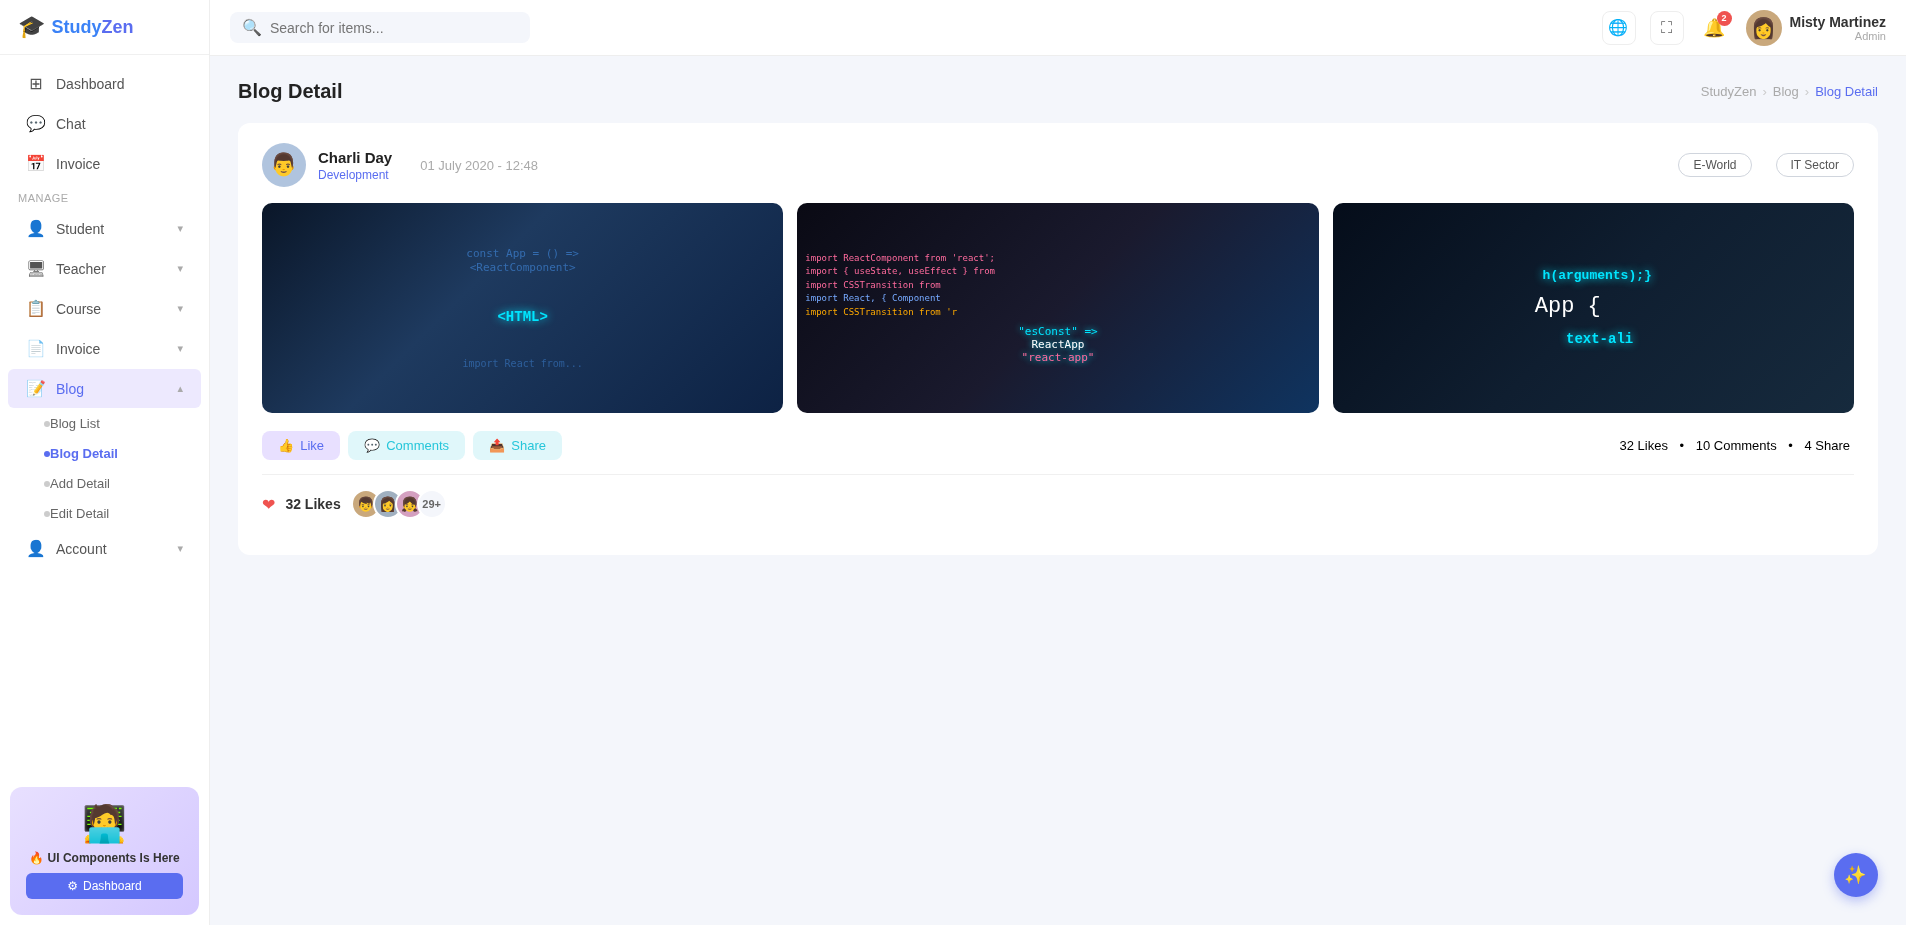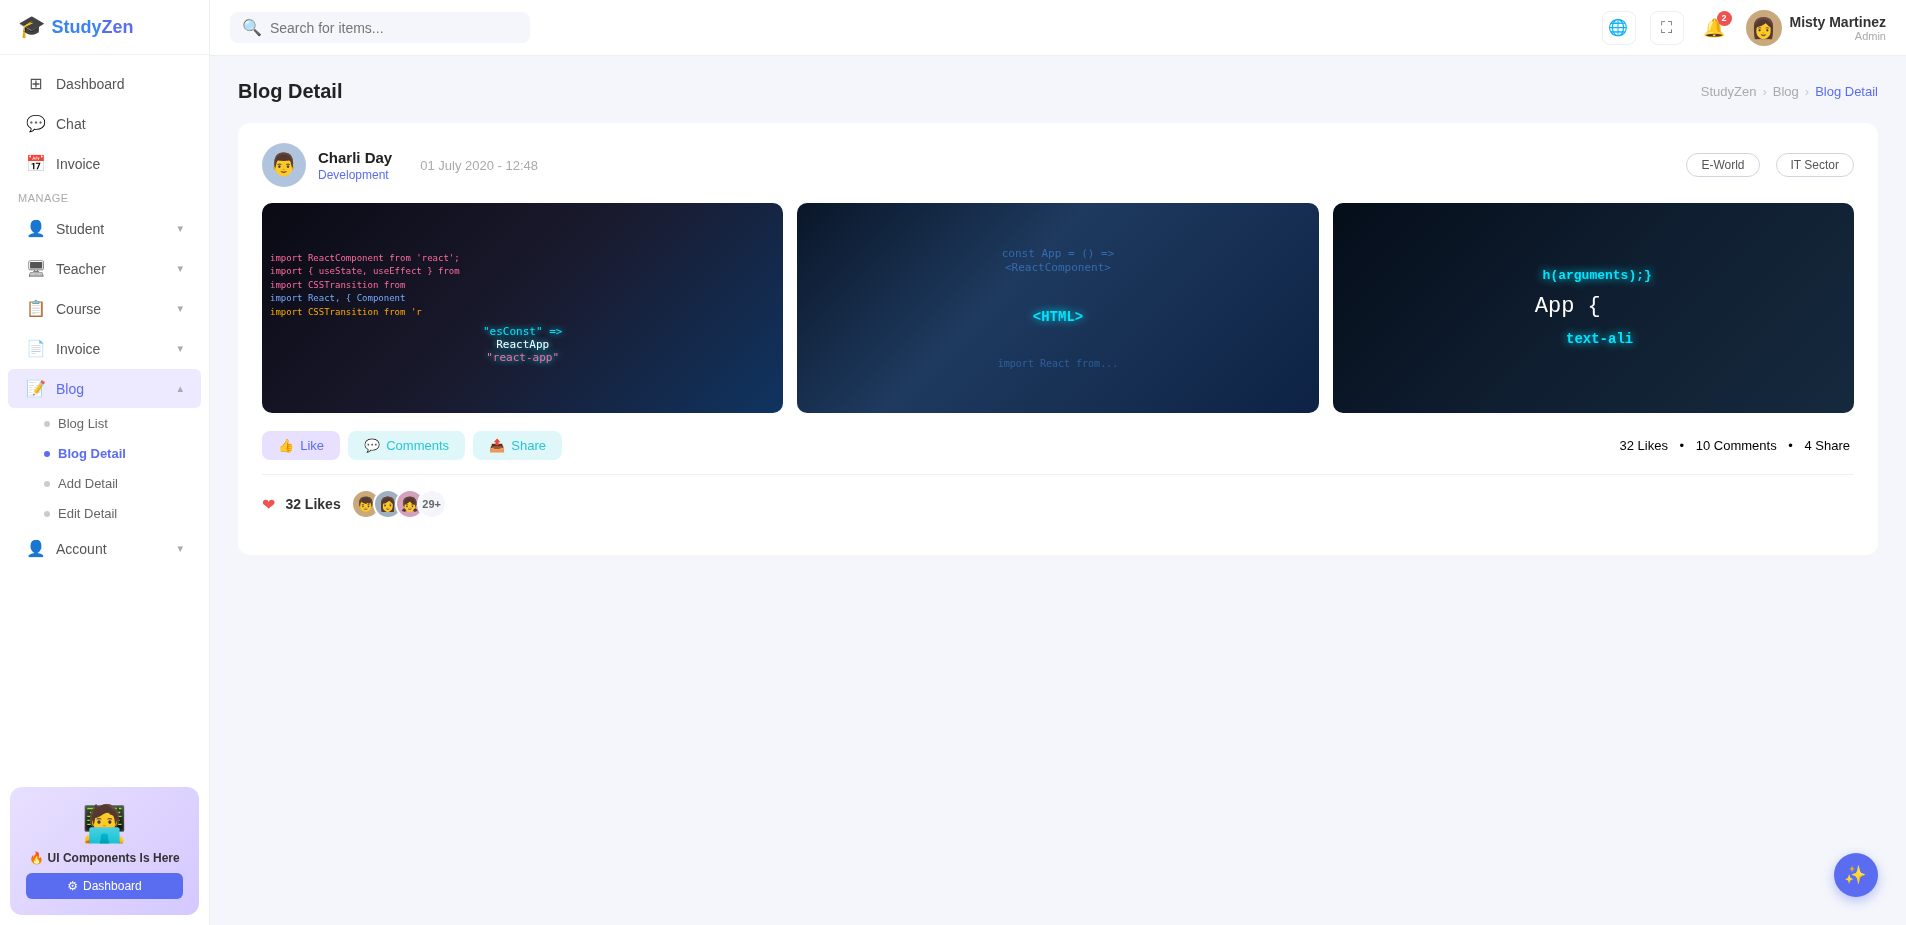--- a/index.html
+++ b/index.html
@@ -44,21 +44,21 @@
     }
     .nav-item.active { background: #ede9fe; color: #5a6df0; }
     .nav-item .nav-icon { font-size: 16px; width: 20px; text-align: center; }
     .nav-item .chevron { margin-left: auto; font-size: 11px; color: #aaa; }
     .nav-section-label { font-size: 11px; color: #aaa; padding: 8px 18px 4px; text-transform: uppercase; letter-spacing: 0.5px; }
 
     .sub-nav { padding-left: 36px; }
     .sub-nav-item {
       display: flex;
       align-items: center;
-      gap: 8px;
+      gap: 0;
       padding: 7px 8px 7px 0;
       cursor: pointer;
       font-size: 13px;
       color: #666;
       border-radius: 4px;
       margin: 1px 8px;
     }
     .sub-nav-item.active { color: #5a6df0; font-weight: 600; }
     .sub-nav-item .dot { width: 6px; height: 6px; border-radius: 50%; background: #ccc; display: inline-block; }
     .sub-nav-item.active .dot { background: #5a6df0; }
@@ -211,21 +211,21 @@
     .author-avatar {
       width: 44px; height: 44px; border-radius: 50%;
       background: #b0c4de;
       overflow: hidden;
       display: flex; align-items: center; justify-content: center;
       font-size: 22px;
     }
     .author-name { font-size: 15px; font-weight: 700; color: #222; }
     .author-category { font-size: 12px; color: #5a6df0; margin-top: 2px; }
     .author-date { font-size: 13px; color: #aaa; margin-left: 16px; }
-    .tags { display: flex; gap: 16px; }
+    .tags { display: flex; gap: 24px; }
     .tag {
       border-radius: 20px;
       padding: 4px 14px;
       font-size: 12px;
       font-weight: 500;
       border: 1.5px solid #d0d5dd;
       color: #555;
       background: #fff;
     }
 
@@ -496,32 +496,32 @@
           <div class="author-date">01 July 2020 - 12:48</div>
         </div>
         <div class="tags">
           <span class="tag">E-World</span>
           <span class="tag">IT Sector</span>
         </div>
       </div>
 
       <div class="images-grid">
 
-        <div class="blog-img img-2">
-          <div style="width:100%; padding:8px;">
-            <div style="font-family:monospace; font-size:9px; color:#ff6b9d; line-height:1.5; text-align:left;">import ReactComponent from 'react';<br>import { useState, useEffect } from<br>import CSSTransition from<br><span style="color:#7af;">import React, { Component</span><br><span style="color:#fa0">import CSSTransition from 'r</span></div>
-            <div style="font-family:monospace; font-size:11px; color:#00e5ff; text-shadow:0 0 6px #00e5ff; margin-top:6px; text-align:center;">"esConst" =&gt;<br><span style="color:#fff">ReactApp</span><br><span style="color:#ff6b9d">"react-app"</span></div>
-          </div>
-        </div>
-
         <div class="blog-img img-1">
           <div style="text-align:center;">
             <div style="color:#4a9eff; font-size:11px; font-family:monospace; opacity:0.5; margin-bottom:10px; line-height:1.3;">const App = () =&gt;<br>&lt;ReactComponent&gt;</div>
             <div class="code-overlay">&lt;HTML&gt;</div>
             <div style="color:#4a9eff; font-size:10px; font-family:monospace; opacity:0.4; margin-top:10px;">import React from...</div>
+          </div>
+        </div>
+
+        <div class="blog-img img-2">
+          <div style="width:100%; padding:8px;">
+            <div style="font-family:monospace; font-size:9px; color:#ff6b9d; line-height:1.5; text-align:left;">import ReactComponent from 'react';<br>import { useState, useEffect } from<br>import CSSTransition from<br><span style="color:#7af;">import React, { Component</span><br><span style="color:#fa0">import CSSTransition from 'r</span></div>
+            <div style="font-family:monospace; font-size:11px; color:#00e5ff; text-shadow:0 0 6px #00e5ff; margin-top:6px; text-align:center;">"esConst" =&gt;<br><span style="color:#fff">ReactApp</span><br><span style="color:#ff6b9d">"react-app"</span></div>
           </div>
         </div>
 
         <div class="blog-img img-3">
           <div class="code-overlay-3">
             &nbsp;h(arguments);}<br>
             <span style="color:#fff; text-shadow:none; font-size:22px; font-weight:400;">App {</span><br>
             &nbsp;&nbsp;&nbsp;&nbsp;<span style="font-size:14px; color:#00e5ff;">text-ali</span>
           </div>
         </div>

